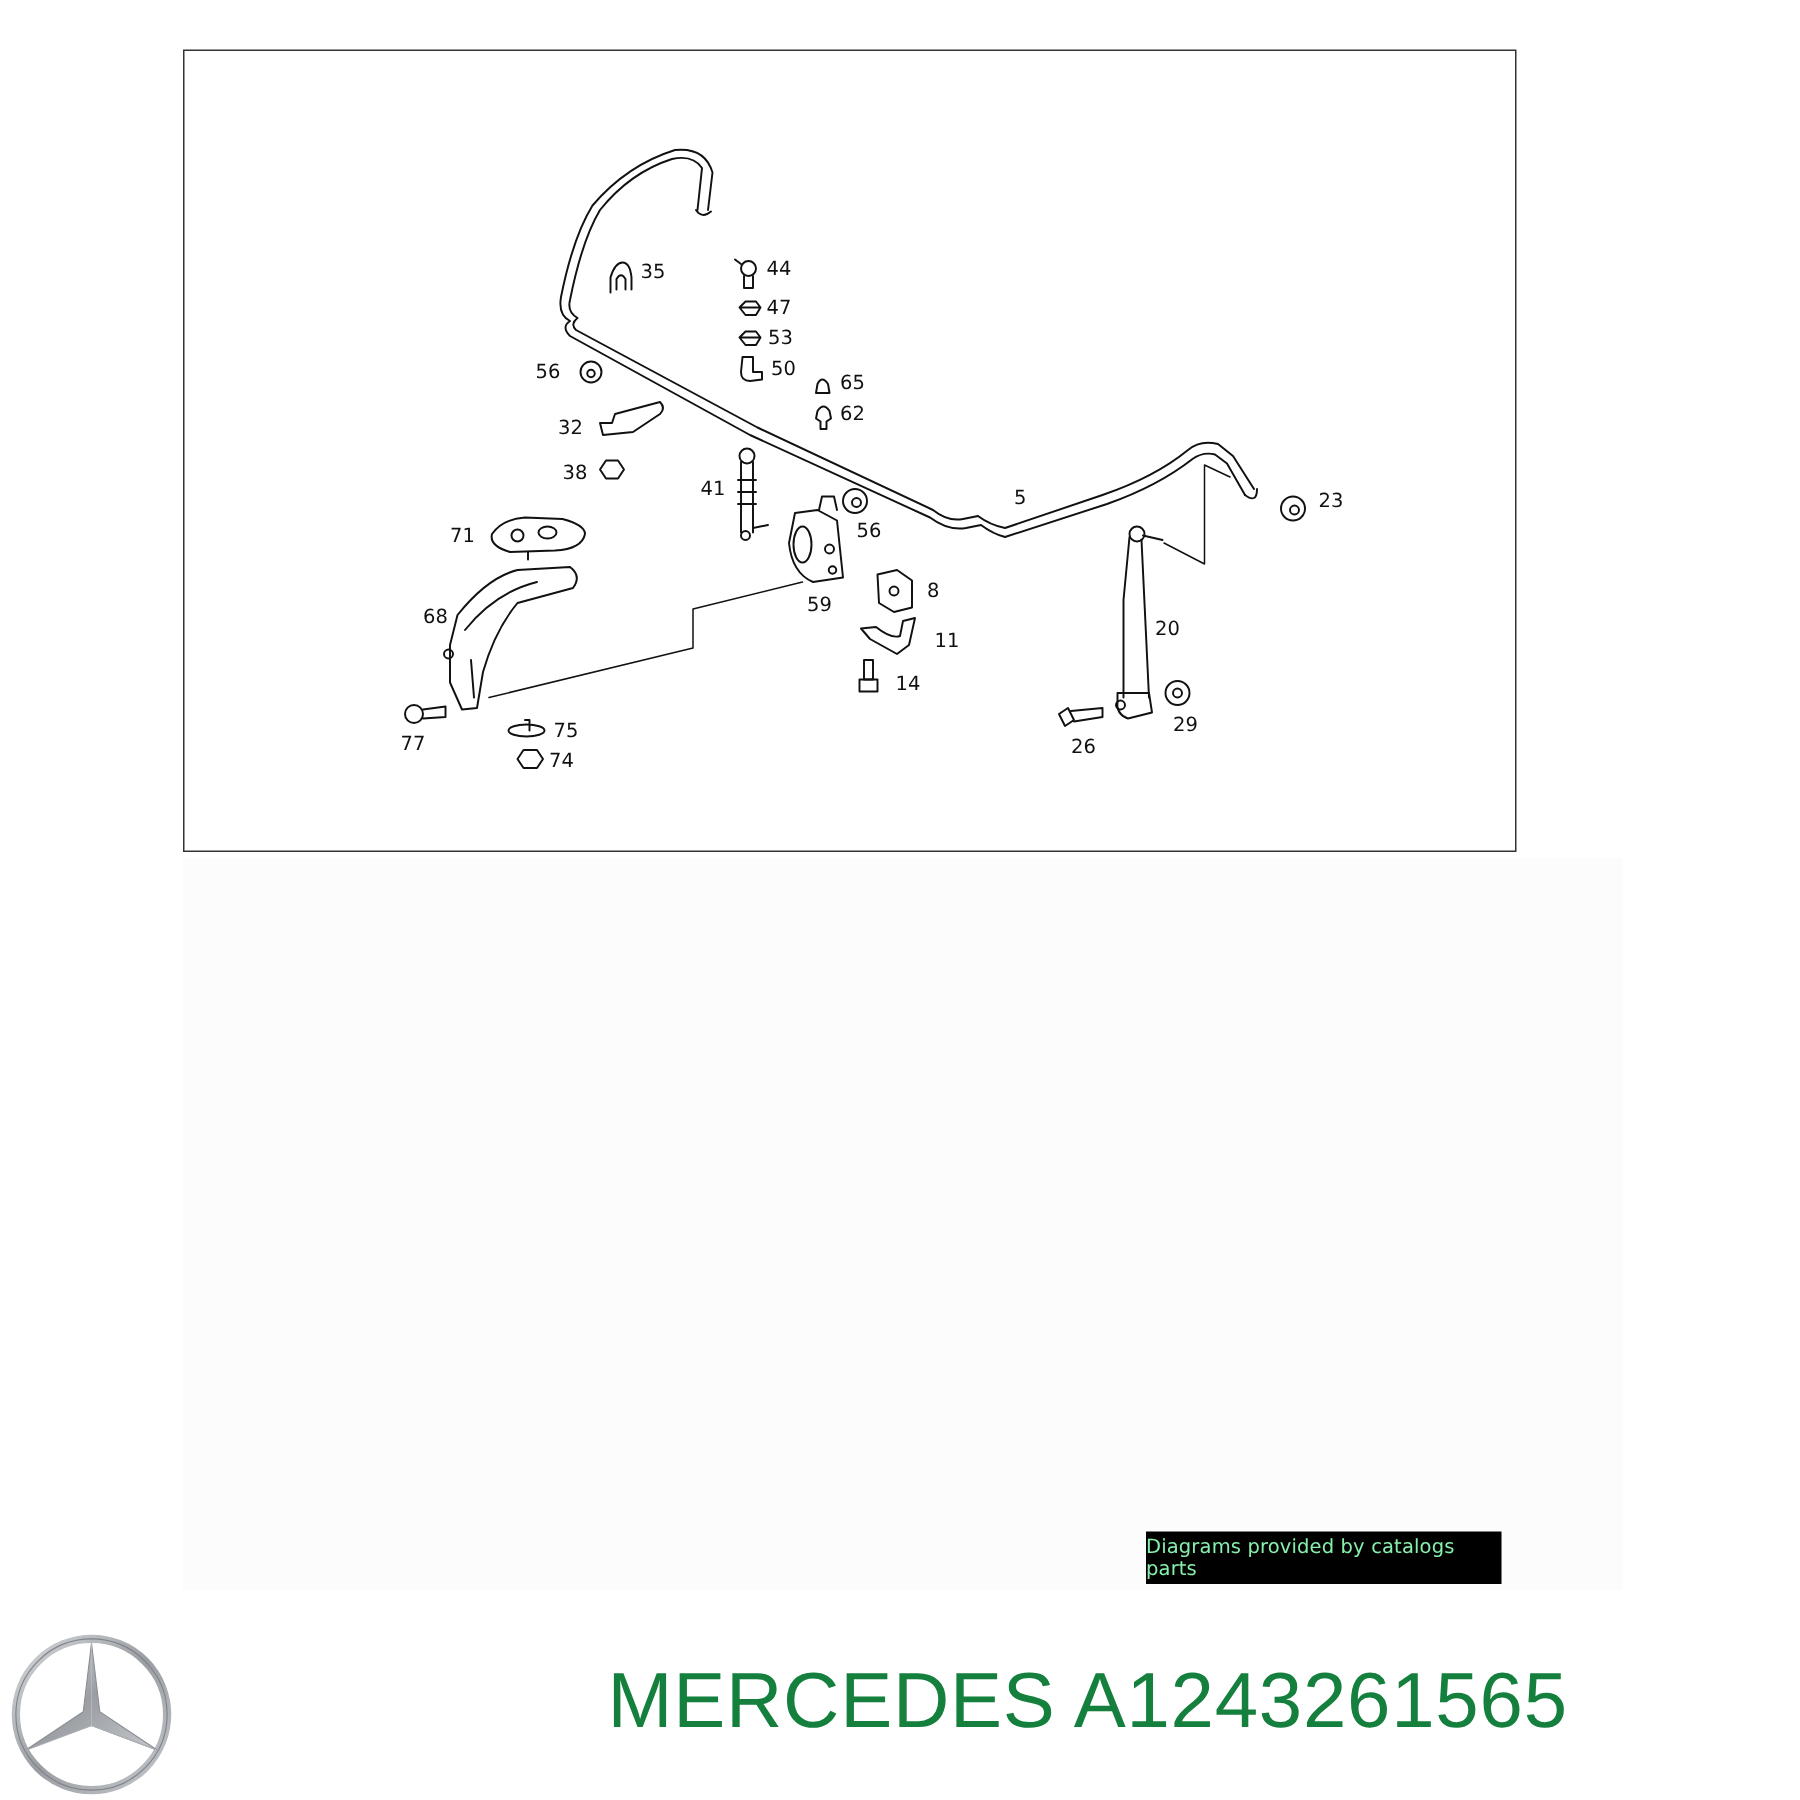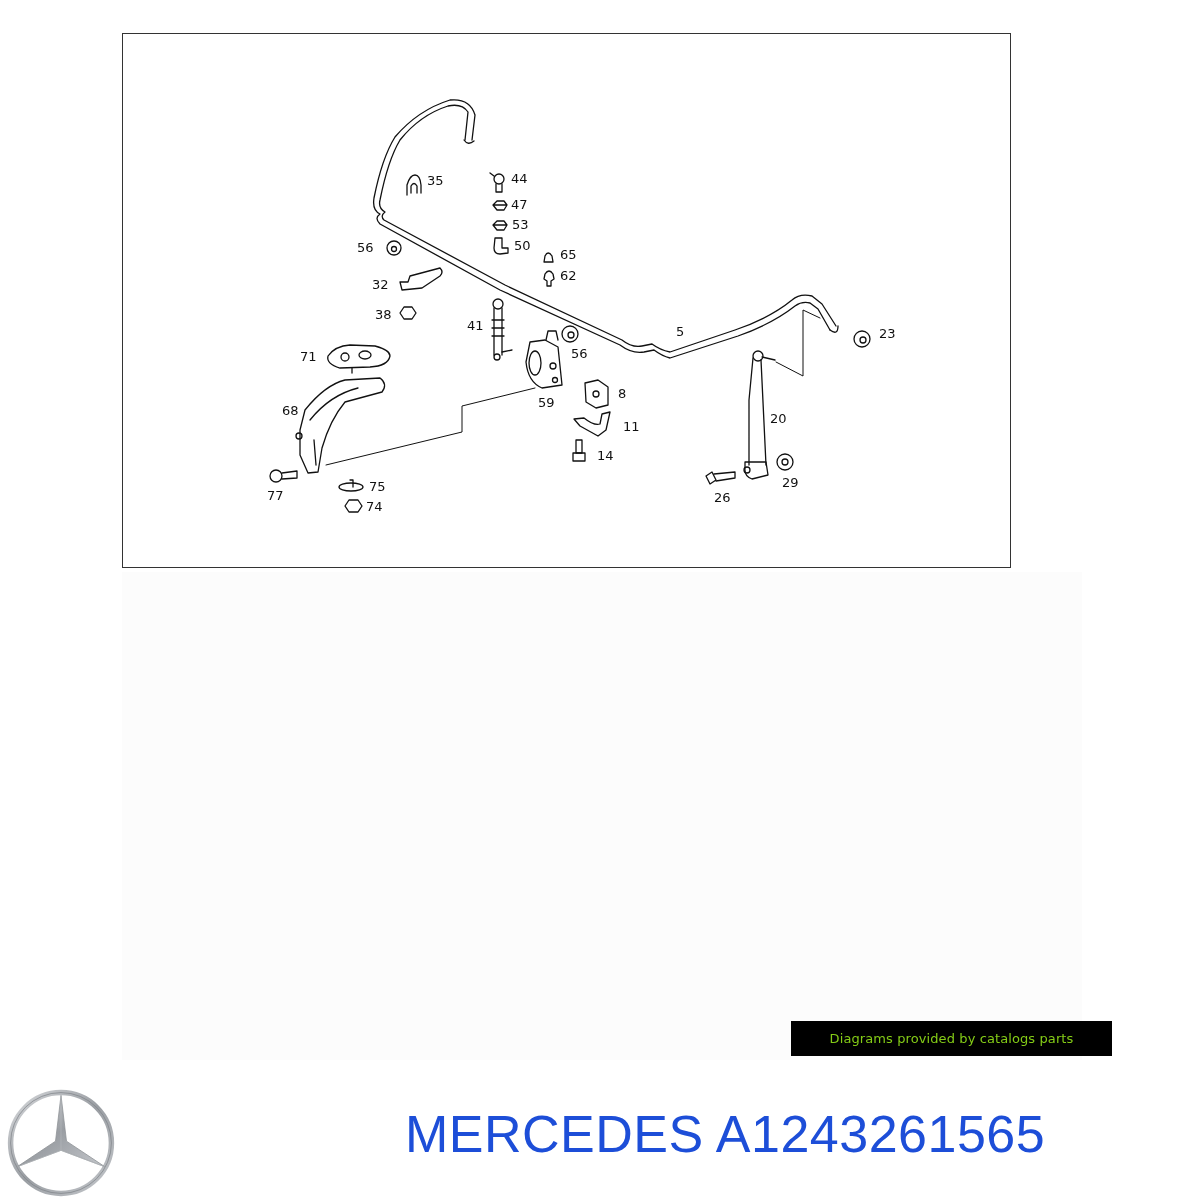--- a/index.html
+++ b/index.html
@@ -11,28 +11,28 @@
       position: absolute; left: 122px; top: 33px; width: 889px; height: 535px;
       border: 1.5px solid #333; background: #fff; box-sizing: border-box;
     }
     .lower-panel {
       position: absolute; left: 122px; top: 572px; width: 960px; height: 488px;
       background: #fcfcfc;
     }
     svg.parts { position: absolute; left: 0; top: 0; width: 1200px; height: 600px; }
     .callout { font-family: "DejaVu Sans", sans-serif; font-size: 13px; fill: #111; }
     .watermark {
-      position: absolute; left: 791px; top: 1021px; width: 321px; height: 35px;
-      background: #000; color: #84cc16; font-family: "DejaVu Sans", sans-serif; font-size: 13px;
+      position: absolute; left: 764px; top: 1021px; width: 237px; height: 35px;
+      background: #000; color: #86efac; font-family: "DejaVu Sans", sans-serif; font-size: 13px;
       display: flex; align-items: center; justify-content: center; letter-spacing: 0.1px;
     }
     .brand-logo { position: absolute; left: 2px; top: 1088px; width: 118px; height: 110px; }
     .part-title {
       position: absolute; left: 405px; top: 1108px;
-      font-family: "Liberation Sans", sans-serif; font-size: 52px; color: #1d4ed8;
+      font-family: "Liberation Sans", sans-serif; font-size: 52px; color: #15803d;
       line-height: 1; white-space: nowrap; letter-spacing: 0.5px; text-align: right;
     }
   </style>
 </head>
 <body>
 
 <div class="lower-panel"></div>
 <div class="diagram-frame"></div>
 
 <svg class="parts" viewBox="0 0 1200 600">

